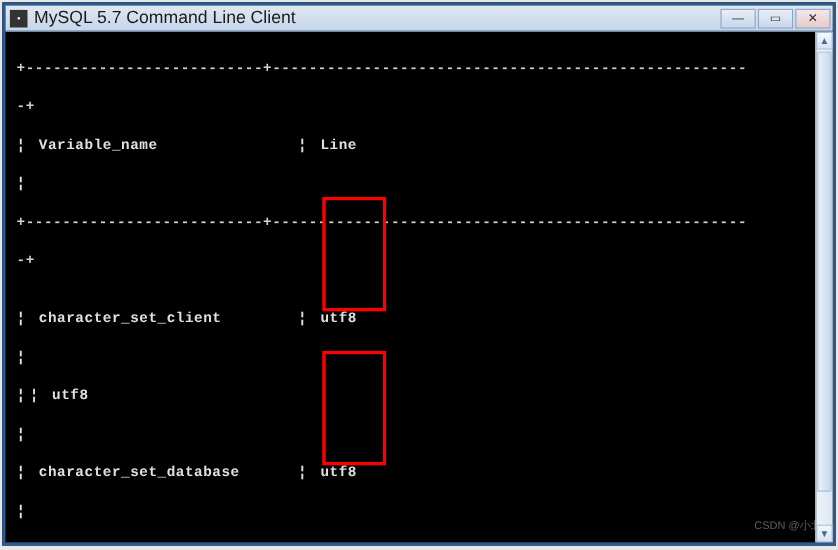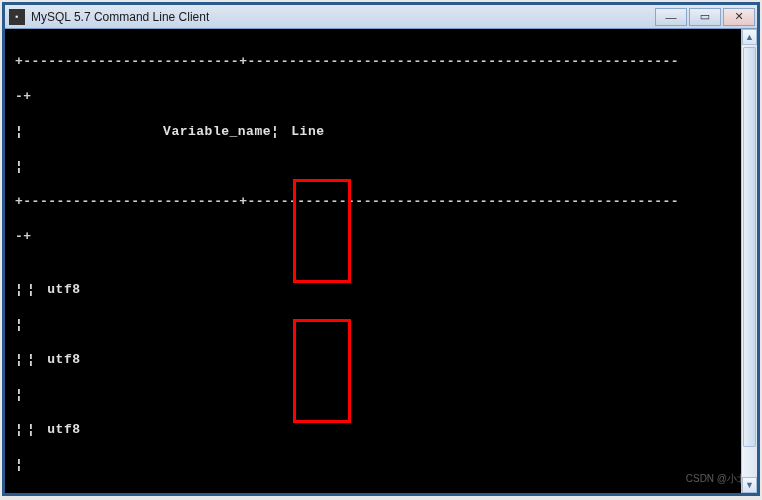--- a/index.html
+++ b/index.html
@@ -1,27 +1,27 @@
 <!DOCTYPE html>
 <html><head>
   <meta charset="utf-8">
   <style>
     * { margin: 0; padding: 0; box-sizing: border-box; }
     body { width: 762px; height: 500px; background: #e8e8e8; font-family: Tahoma, sans-serif; overflow: hidden; }
     .window { border: 3px solid #2b5b8c; background: #000; height: 494px; margin: 2px; position: relative; }
     .titlebar { height: 24px; background: linear-gradient(#dfe7f2, #c7d6ea); display: flex; align-items: center; padding: 0 4px; border-bottom: 1px solid #7a9bc4; }
     .app-icon { width: 16px; height: 16px; background: #333; margin-right: 6px; display: flex; align-items: center; justify-content: center; font-size: 8px; color: #fff; }
-    .title { font-size: 12px; color: #1a1a1a; flex: 1; }
+    .title { font-size: 16px; color: #1a1a1a; flex: 1; }
     .win-controls { display: flex; gap: 2px; margin-right: -2px; }
     .win-btn { width: 32px; height: 18px; background: linear-gradient(#e8eef7, #c9d7ea); border: 1px solid #8aa6c9; display: flex; align-items: center; justify-content: center; font-size: 11px; color: #333; cursor: pointer; }
     .win-btn.close { background: linear-gradient(#f2e8e8, #e9cac9); }
     .terminal { padding: 6px 10px; font-family: 'Courier New', Consolas, monospace; font-size: 13px; color: #e0e0e0; font-weight: bold; line-height: 1.35; white-space: pre; height: 462px; overflow: hidden; position: relative; letter-spacing: 0.5px; }
     .row { display: flex; }
     .pipe { width: 12px; }
-    .col-var { width: 244px; text-align: right; }
+    .col-var { width: 244px; }
     .col-val { flex: 1; }
     .sep-line { color: #d0d0d0; overflow: hidden; text-overflow: clip; white-space: nowrap; max-width: 732px; }
     .red-box1 { position: absolute; border: 3px solid #ff0000; left: 288px; top: 150px; width: 58px; height: 104px; pointer-events: none; }
     .red-box2 { position: absolute; border: 3px solid #ff0000; left: 288px; top: 290px; width: 58px; height: 104px; pointer-events: none; }
     .watermark { position: absolute; right: 0; bottom: 6px; color: rgba(200,200,200,0.45); font-family: Arial, sans-serif; font-size: 10px; font-weight: normal; letter-spacing: 0; }
     .scrollbar { position: absolute; right: 0; top: 24px; bottom: 0; width: 16px; background: linear-gradient(to right,#eef3f9,#dce6f2); border-left: 1px solid #b8c8de; }
     .scroll-btn { height: 16px; background: linear-gradient(#f4f8fc,#d9e4f1); border: 1px solid #a9bfd9; display: flex; align-items: center; justify-content: center; font-size: 9px; color: #4a6b9a; cursor: pointer; }
     .scroll-thumb { position: absolute; left: 1px; right: 1px; top: 18px; height: 400px; background: linear-gradient(to right,#e6eef8,#c9d9ed); border: 1px solid #a9bfd9; border-radius: 1px; }
   </style>
 </head>
@@ -41,25 +41,25 @@
   </div>
 
   <div class="terminal">
 <div class="sep-line">+--------------------------+----------------------------------------------------</div>
 <div class="sep-line">-+</div>
 <div class="row"><span class="pipe">¦</span><span class="col-var"> <span>Variable_name</span></span><span class="pipe">¦</span><span class="col-val"> <span>Line</span></span></div>
 <div class="row"><span class="pipe">¦</span></div>
 <div class="sep-line">+--------------------------+----------------------------------------------------</div>
 <div class="sep-line">-+</div>
 
-<div class="row"><span class="pipe">¦</span><span class="pipe">¦</span><span class="col-val"> <span>utf8</span></span></div>
+<div class="row"><span class="pipe">¦</span><span class="col-var"> <span>character_set_client</span></span><span class="pipe">¦</span><span class="col-val"> <span>utf8</span></span></div>
 <div class="row"><span class="pipe">¦</span></div>
 <div class="row"><span class="pipe">¦</span><span class="pipe">¦</span><span class="col-val"> <span>utf8</span></span></div>
 <div class="row"><span class="pipe">¦</span></div>
-<div class="row"><span class="pipe">¦</span><span class="pipe">¦</span><span class="col-val"> <span>utf8</span></span></div>
+<div class="row"><span class="pipe">¦</span><span class="col-var"> <span>character_set_database</span></span><span class="pipe">¦</span><span class="col-val"> <span>utf8</span></span></div>
 <div class="row"><span class="pipe">¦</span></div>
 
 
 
 
 
 
 
 
 

